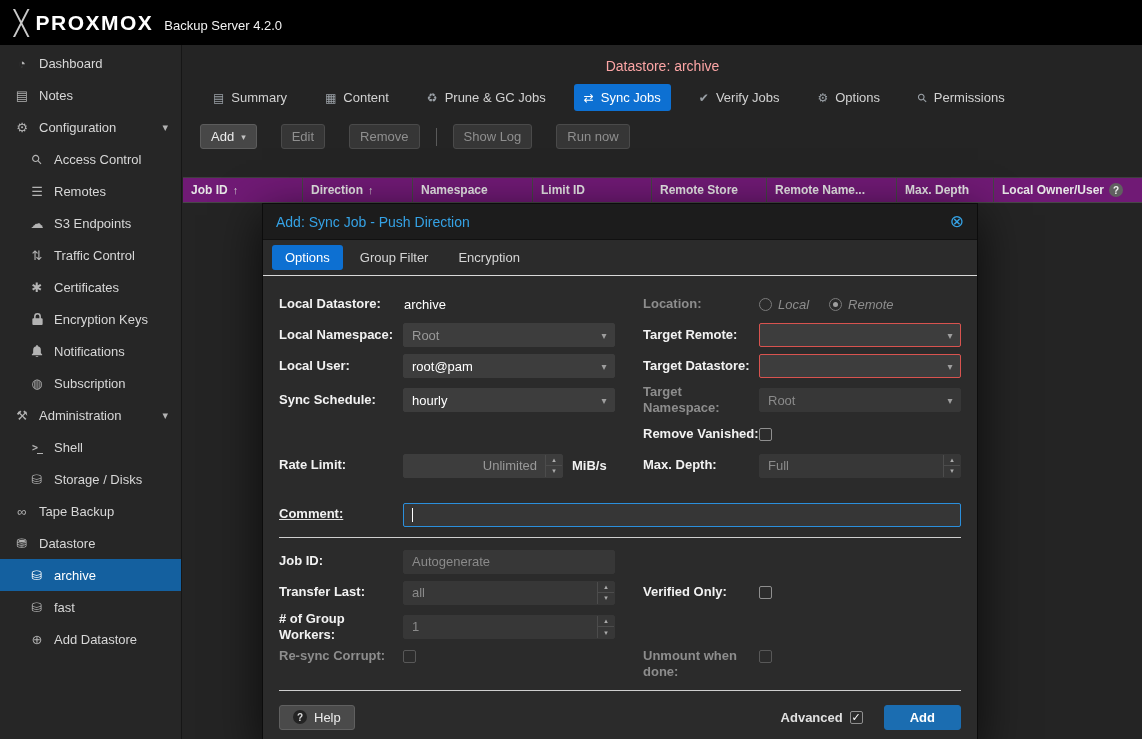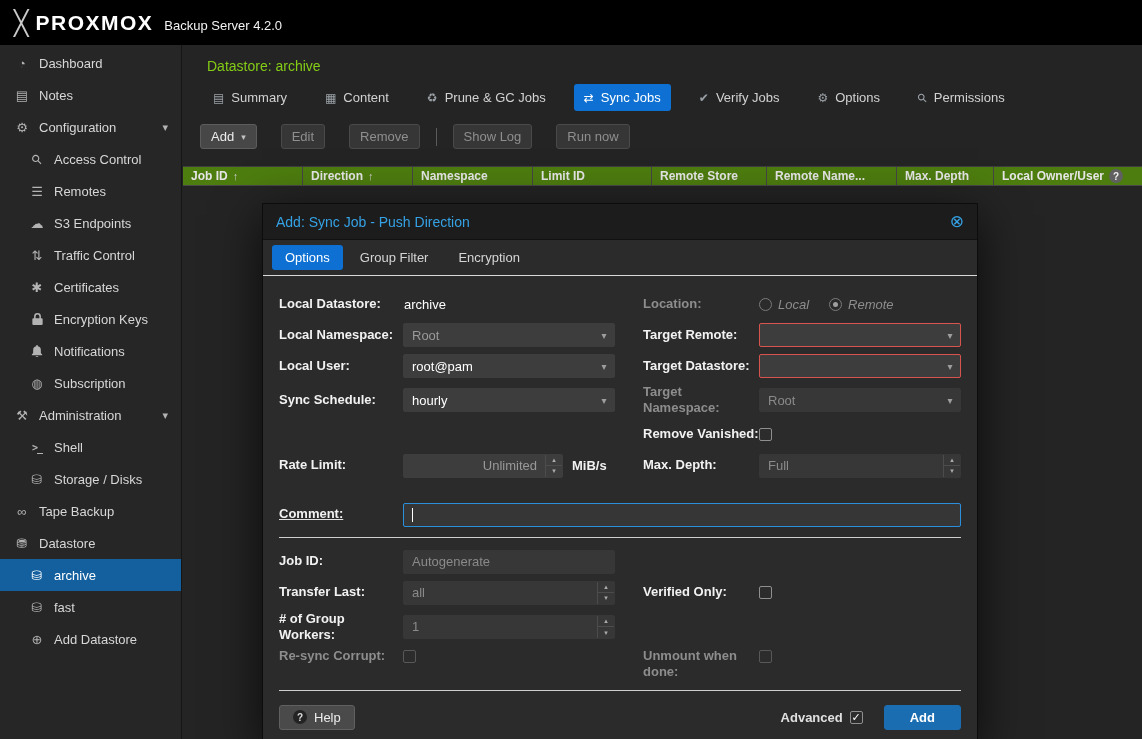--- a/index.html
+++ b/index.html
@@ -26,36 +26,36 @@
   .side-item.selected { background:#14609f; color:#fff; }
   .si-icon { width:20px; margin-right:7px; color:#b3b3b3; font-size:13px; text-align:center; flex-shrink:0; }
   .si-icon svg { vertical-align:-1px; }
   .side-item.selected .si-icon { color:#fff; }
   .si-caret { margin-left:auto; margin-right:13px; color:#b3b3b3; font-size:11px; }
   .rot45 { display:inline-block; transform:rotate(-45deg); }
   .mono { font-family:"DejaVu Sans Mono",monospace; font-size:10px; font-weight:bold; letter-spacing:-1px; }
 
   
   .main { position:absolute; left:183px; top:45px; right:0; bottom:0; }
-  .breadcrumb { padding:13px 24px 6px; font-size:14px; color:#84cc16; }
+  .breadcrumb { padding:13px 24px 6px; font-size:14px; color:#fca5a5;text-align:center; }
   .tabbar { display:flex; align-items:center; gap:18px; padding:4px 0 4px 20px; }
   .tab { display:flex; align-items:center; gap:7px; padding:6px 10px; border-radius:3px;
     color:#d2d2d2; cursor:pointer; white-space:nowrap; }
   .t-icon { color:#9aa0a6; font-size:12px; }
   .tab.active { background:#0d70d2; color:#fff; }
   .tab.active .t-icon { color:#fff; }
 
   .toolbar { display:flex; align-items:center; gap:24px; padding:9px 0 8px 17px; }
   .btn { background:#474747; border:1px solid #5c5c5c; border-radius:3px; color:#ececec;
     padding:4px 10px; display:inline-flex; align-items:center; gap:7px; cursor:pointer; white-space:nowrap; }
   .btn.disabled { background:#363636; border-color:#4a4a4a; color:#8f8f8f; cursor:default; }
   .b-caret { font-size:9px; color:#c2c2c2; }
   .tb-sep { width:1px; height:18px; background:#5a5a5a; margin:0 -8px; }
 
-  .grid-header { display:flex; margin-top:9px; background:#4d7c0f; height:20px;
+  .grid-header { display:flex; margin-top:20px; background:#701a75; height:26px;
     border-top:1px solid #3e3e3e; border-bottom:1px solid #474747; }
   .gh-cell { display:flex; align-items:center; gap:5px; padding:0 8px; font-weight:bold;
     font-size:12px; color:#e6e6e6; border-right:1px solid #454545; overflow:hidden; white-space:nowrap; cursor:pointer; }
   .sort-arrow { font-size:11px; color:#cfcfcf; }
   .help-badge { width:14px; height:14px; border-radius:50%; background:#606060; color:#efefef;
     font-size:10px; font-weight:bold; display:inline-flex; align-items:center; justify-content:center; }
 
   
   .modal { position:absolute; left:262px; top:203px; width:716px; background:#2b2b2b;
     border:1px solid #0c0c0c; box-shadow:0 12px 45px rgba(0,0,0,.7); z-index:10; }

